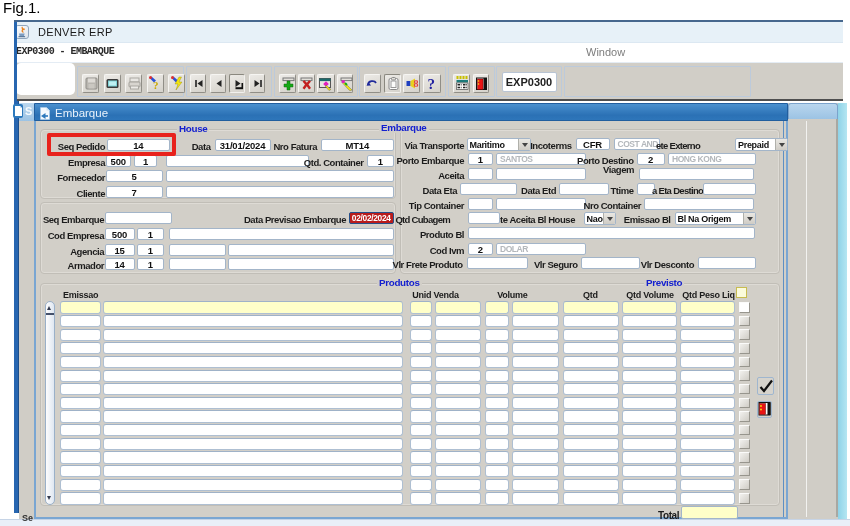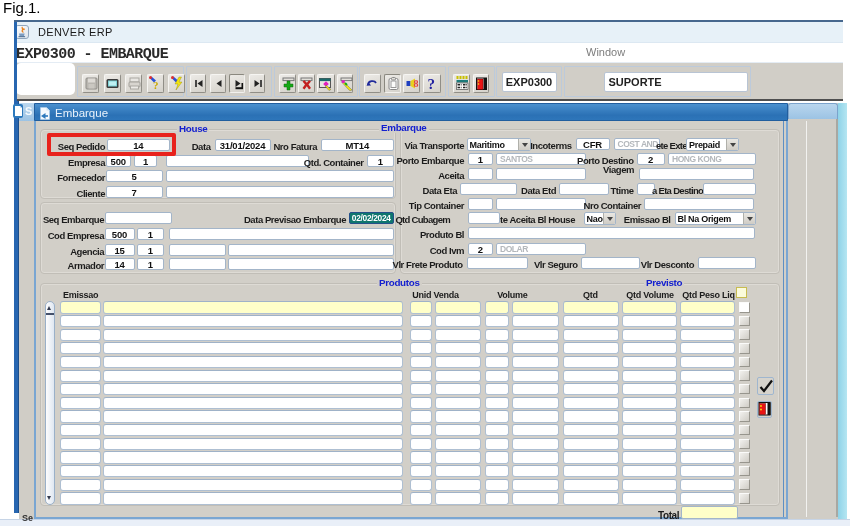--- a/index.html
+++ b/index.html
@@ -33,21 +33,21 @@
 <div class="ab" style="left:15px;top:25px;width:14px;height:14px;background:linear-gradient(135deg,#fdfdfd,#dde4ec);border:1px solid #90a6bd;border-radius:3px;">
 <svg width="12" height="12" viewBox="0 0 12 12" style="position:absolute;left:0px;top:0px;">
 <path d="M6.5 1 C5.2 2.2 7.6 3 6.3 4.4 C5.4 5.3 7.5 5.6 6.8 6.6" stroke="#e8821e" stroke-width="1.3" fill="none"></path>
 <circle cx="7.8" cy="3.2" r="1" fill="#e8821e"></circle>
 <path d="M3 7.5 h5.6 l-0.7 3 h-4.2 z" fill="#7d9cc0"></path>
 <rect x="2.5" y="10.2" width="6.6" height="1" fill="#46688e"></rect>
 </svg>
     </div>
 <div class="ab" style="left:38px;top:26px;font-size:11px;letter-spacing:0.3px;color:#1a1a1a;">DENVER ERP</div>
 <div class="ab" style="left:14px;top:43px;width:829px;height:19px;background:#fff;"></div>
-<div class="ab" style="left:16px;top:46px;font-size:15px;font-weight:bold;letter-spacing:-0.55px;font-family:'Liberation Mono',monospace;color:#2a2a2a;">EXP0300 - EMBARQUE</div>
+<div class="ab" style="left:16px;top:46px;font-size:10px;font-weight:bold;letter-spacing:-0.55px;font-family:'Liberation Mono',monospace;color:#2a2a2a;">EXP0300 - EMBARQUE</div>
 <div class="ab" style="left:586px;top:46px;font-size:11px;color:#7d7d7d;">Window</div>
 <div class="ab" style="left:14px;top:62px;width:829px;height:39px;background:#d1cec7;border-top:1px solid #e4ecf4;border-bottom:2px solid #4f4f4f;"></div>
 <div class="ab" style="left:16px;top:63px;width:59px;height:32px;background:#fff;border-radius:5px;"></div>
 <div class="grp" style="left:77px;top:66px;width:107px;height:31px;"></div>
 <div class="grp" style="left:186px;top:66px;width:86px;height:31px;"></div>
 <div class="grp" style="left:274px;top:66px;width:84px;height:31px;"></div>
 <div class="grp" style="left:359px;top:66px;width:87px;height:31px;"></div>
 <div class="grp" style="left:448px;top:66px;width:47px;height:31px;"></div>
 <div class="grp" style="left:496px;top:66px;width:66px;height:31px;"></div>
 <div class="grp" style="left:564px;top:66px;width:187px;height:31px;"></div>
@@ -174,21 +174,20 @@
 <div class="tb" style="left:472.5px;top:73.5px;width:16px;height:19px;">
       <svg width="15" height="15" viewBox="0 0 15 15" style="position:absolute;left:0.5px;top:1.5px;">
         <rect x="2.5" y="2" width="10" height="11.5" fill="#fff" stroke="#111"></rect>
         <rect x="9.5" y="2" width="3" height="11.5" fill="#111"></rect>
         <rect x="3.5" y="3" width="5.5" height="10.5" fill="#e81414" stroke="#6a0000" stroke-width="0.5"></rect>
         <circle cx="4.5" cy="5" r="0.8" fill="#f2e410"></circle>
         <circle cx="4.5" cy="8" r="0.8" fill="#f2e410"></circle>
       </svg>
     </div>
 <div class="ab" style="left:501.5px;top:72px;width:55px;height:20px;background:#fff;border:1px solid #b8c4d4;border-radius:2px;font-size:11px;font-weight:bold;color:#222;text-align:center;line-height:19px;">EXP0300</div>
-<div class="ab" style="left:603.5px;top:72px;width:144px;height:20px;background:#fff;border:1px solid #b8c4d4;border-radius:2px;font-size:11px;font-weight:bold;color:#222;line-height:19px;padding-left:4px;">SUPORTE</div>
 <div class="ab" style="left:19px;top:103px;width:819px;height:416px;background:#d0cdc6;"></div>
 <div class="ab" style="left:14px;top:22px;width:2.5px;height:80px;background:#2766b0;"></div>
 <div class="ab" style="left:14px;top:101px;width:5px;height:412px;background:#2766b0;border-right:1px solid #1d4f8c;"></div>
 <div class="ab" style="left:19px;top:103px;width:15px;height:18px;background:linear-gradient(#b9d6ee,#9cc3e4);"></div>
 <div class="ab" style="left:13px;top:104px;width:10px;height:14px;background:#2d79bc;border-radius:2px;"><svg width="10" height="14" viewBox="0 0 10 14">
         <path d="M2 2 h5 l2 2 v8 h-7 z" fill="#fff"></path>
         <path d="M7 2 v2 h2" fill="#cfe4f4"></path>
       </svg></div>
 <div class="ab" style="left:25px;top:105px;font-size:11px;font-weight:bold;color:#f4f9fd;">S</div>
 <div class="ab" style="left:788px;top:103px;width:50px;height:16px;background:linear-gradient(#b9d6ee,#9cc3e4);border:1px solid #7ba3cc;border-bottom:none;border-radius:3px 3px 0 0;"></div>
@@ -229,42 +228,42 @@
 <div class="f " style="left:367px;top:154.5px;width:26.5px;">1</div>
 <div class="lbl" style="left:-15px;top:172px;width:120px;">Fornecedor</div>
 <div class="f " style="left:105.5px;top:170px;width:57px;">5</div>
 <div class="f " style="left:166px;top:170px;width:227.5px;"></div>
 <div class="lbl" style="left:-15px;top:187.5px;width:120px;">Cliente</div>
 <div class="f " style="left:105.5px;top:185.5px;width:57px;">7</div>
 <div class="f " style="left:166px;top:185.5px;width:227.5px;"></div>
 <div class="lbl" style="left:-16px;top:213.5px;width:120px;">Seq Embarque</div>
 <div class="f " style="left:104.5px;top:211.5px;width:67.5px;"></div>
 <div class="lbl" style="left:186px;top:213.5px;width:160px;">Data Previsao Embarque</div>
-<div class="f " style="left:349px;top:211.5px;width:44.5px;background:#0f766e;color:#fff;font-size:8.4px;letter-spacing:-0.3px;border-color:#24508a;">02/02/2024</div>
+<div class="f " style="left:349px;top:211.5px;width:44.5px;background:#b91c1c;color:#fff;font-size:8.4px;letter-spacing:-0.3px;border-color:#24508a;">02/02/2024</div>
 <div class="lbl" style="left:-16px;top:229.5px;width:120px;">Cod Empresa</div>
 <div class="f " style="left:104.5px;top:227.5px;width:30px;">500</div>
 <div class="f " style="left:137px;top:227.5px;width:26.5px;">1</div>
 <div class="f " style="left:168.5px;top:227.5px;width:225px;"></div>
 <div class="lbl" style="left:-16px;top:245.5px;width:120px;">Agencia</div>
 <div class="f " style="left:104.5px;top:243.5px;width:30px;">15</div>
 <div class="f " style="left:137px;top:243.5px;width:26.5px;">1</div>
 <div class="f " style="left:168.5px;top:243.5px;width:57px;"></div>
 <div class="f " style="left:228px;top:243.5px;width:165.5px;"></div>
 <div class="lbl" style="left:-16px;top:259.5px;width:120px;">Armador</div>
 <div class="f " style="left:104.5px;top:257.5px;width:30px;">14</div>
 <div class="f " style="left:137px;top:257.5px;width:26.5px;">1</div>
 <div class="f " style="left:168.5px;top:257.5px;width:57px;"></div>
 <div class="f " style="left:228px;top:257.5px;width:165.5px;"></div>
 <div class="lbl" style="left:344px;top:139.5px;width:120px;">Via Transporte</div>
 <div class="dd" style="left:466.5px;top:137.5px;width:64.5px;">Maritimo<span class="dbtn"></span></div>
 <div class="lbl" style="left:451.5px;top:139.5px;width:120px;">Incoterms</div>
 <div class="f " style="left:575.5px;top:137.5px;width:34px;">CFR</div>
 <div class="f fg" style="left:613.5px;top:137.5px;width:46px;">COST AND FRETE</div>
 <div class="lbll" style="left:656px;top:139.5px;letter-spacing:-0.7px;">ete Externo</div>
-<div class="dd" style="left:686px;top:137.5px;width:53px;">Prepaid<span class="dbtn"></span></div>
+<div class="dd" style="left:735px;top:137.5px;width:53px;">Prepaid<span class="dbtn"></span></div>
 <div class="lbl" style="left:344px;top:155px;width:120px;">Porto Embarque</div>
 <div class="f " style="left:467.5px;top:153px;width:25.5px;">1</div>
 <div class="f fg" style="left:496px;top:153px;width:89.5px;">SANTOS</div>
 <div class="lbl" style="left:513.5px;top:155px;width:120px;">Porto Destino</div>
 <div class="f " style="left:636.5px;top:153px;width:28px;">2</div>
 <div class="f fg" style="left:668px;top:153px;width:87.5px;">HONG KONG</div>
 <div class="lbl" style="left:344px;top:170px;width:120px;">Aceita</div>
 <div class="f " style="left:467.5px;top:168px;width:25.5px;"></div>
 <div class="f " style="left:496px;top:168px;width:89.5px;"></div>
 <div class="lbl" style="left:514px;top:164px;width:120px;">Viagem</div>

